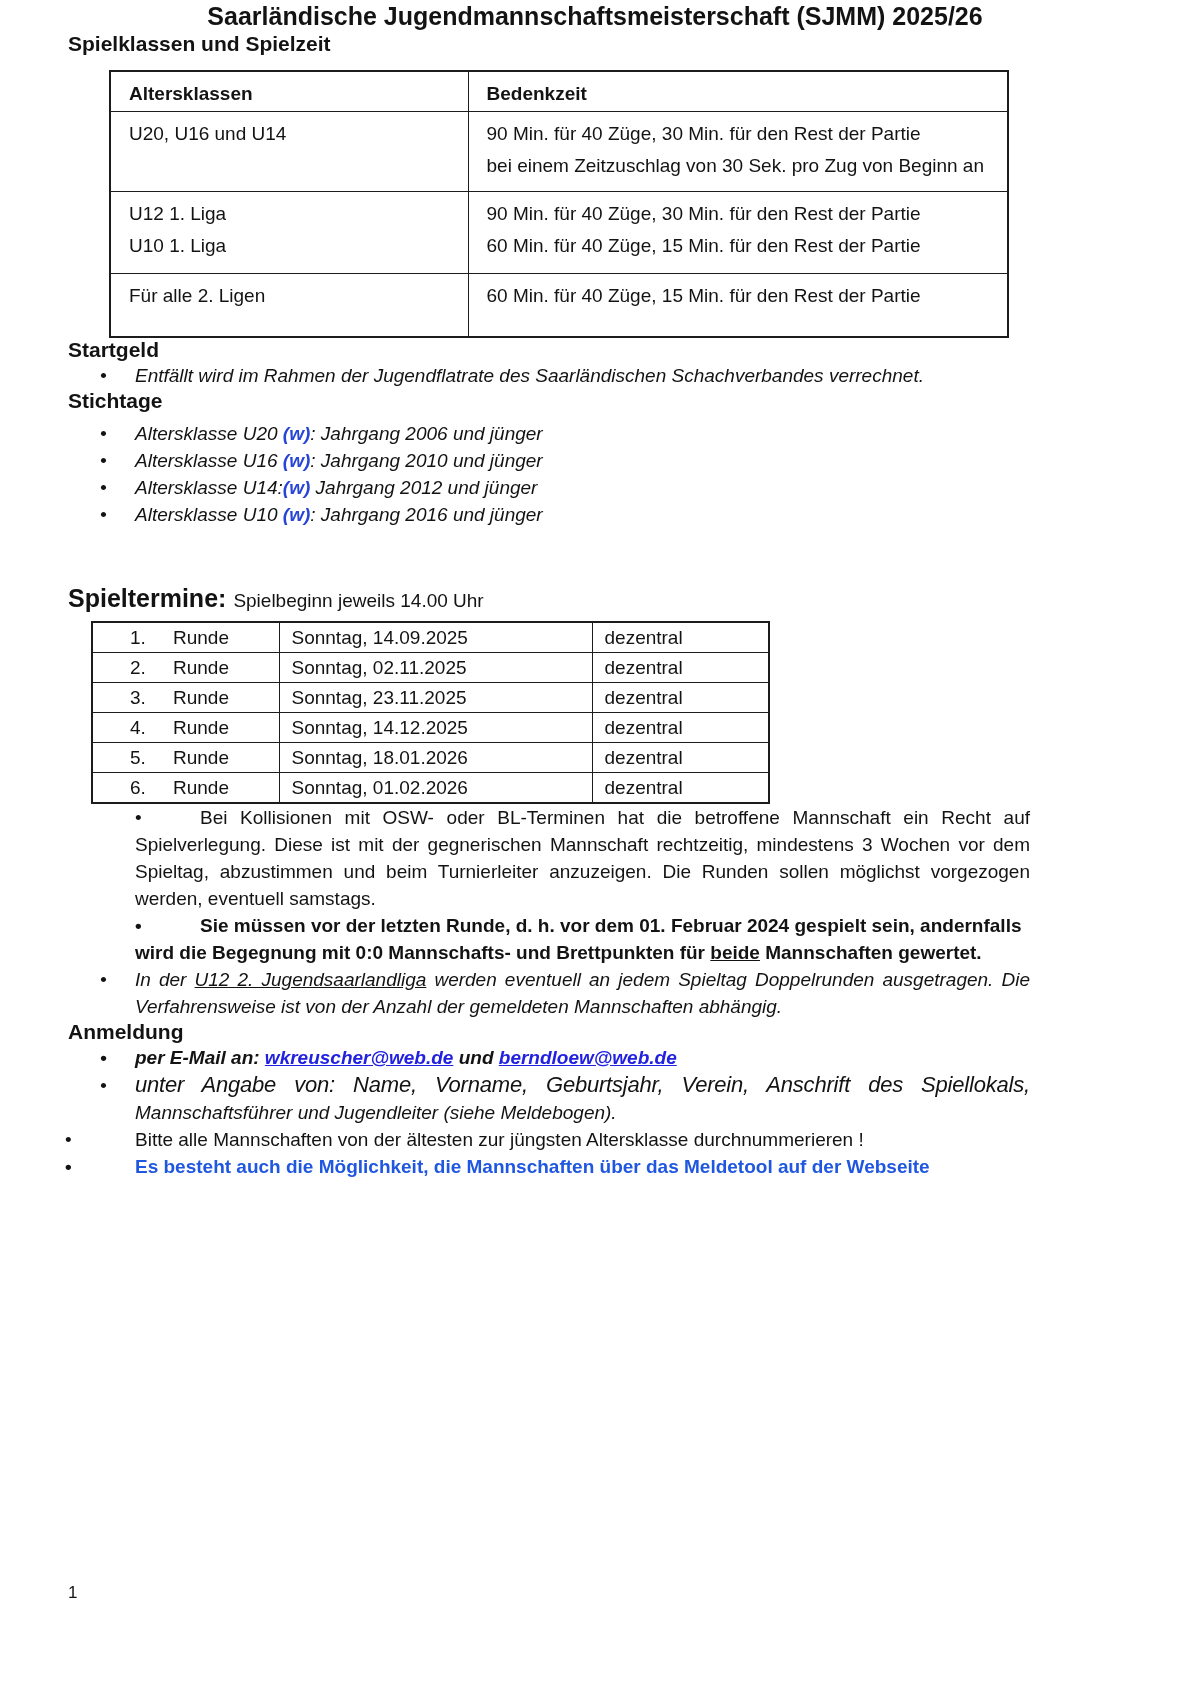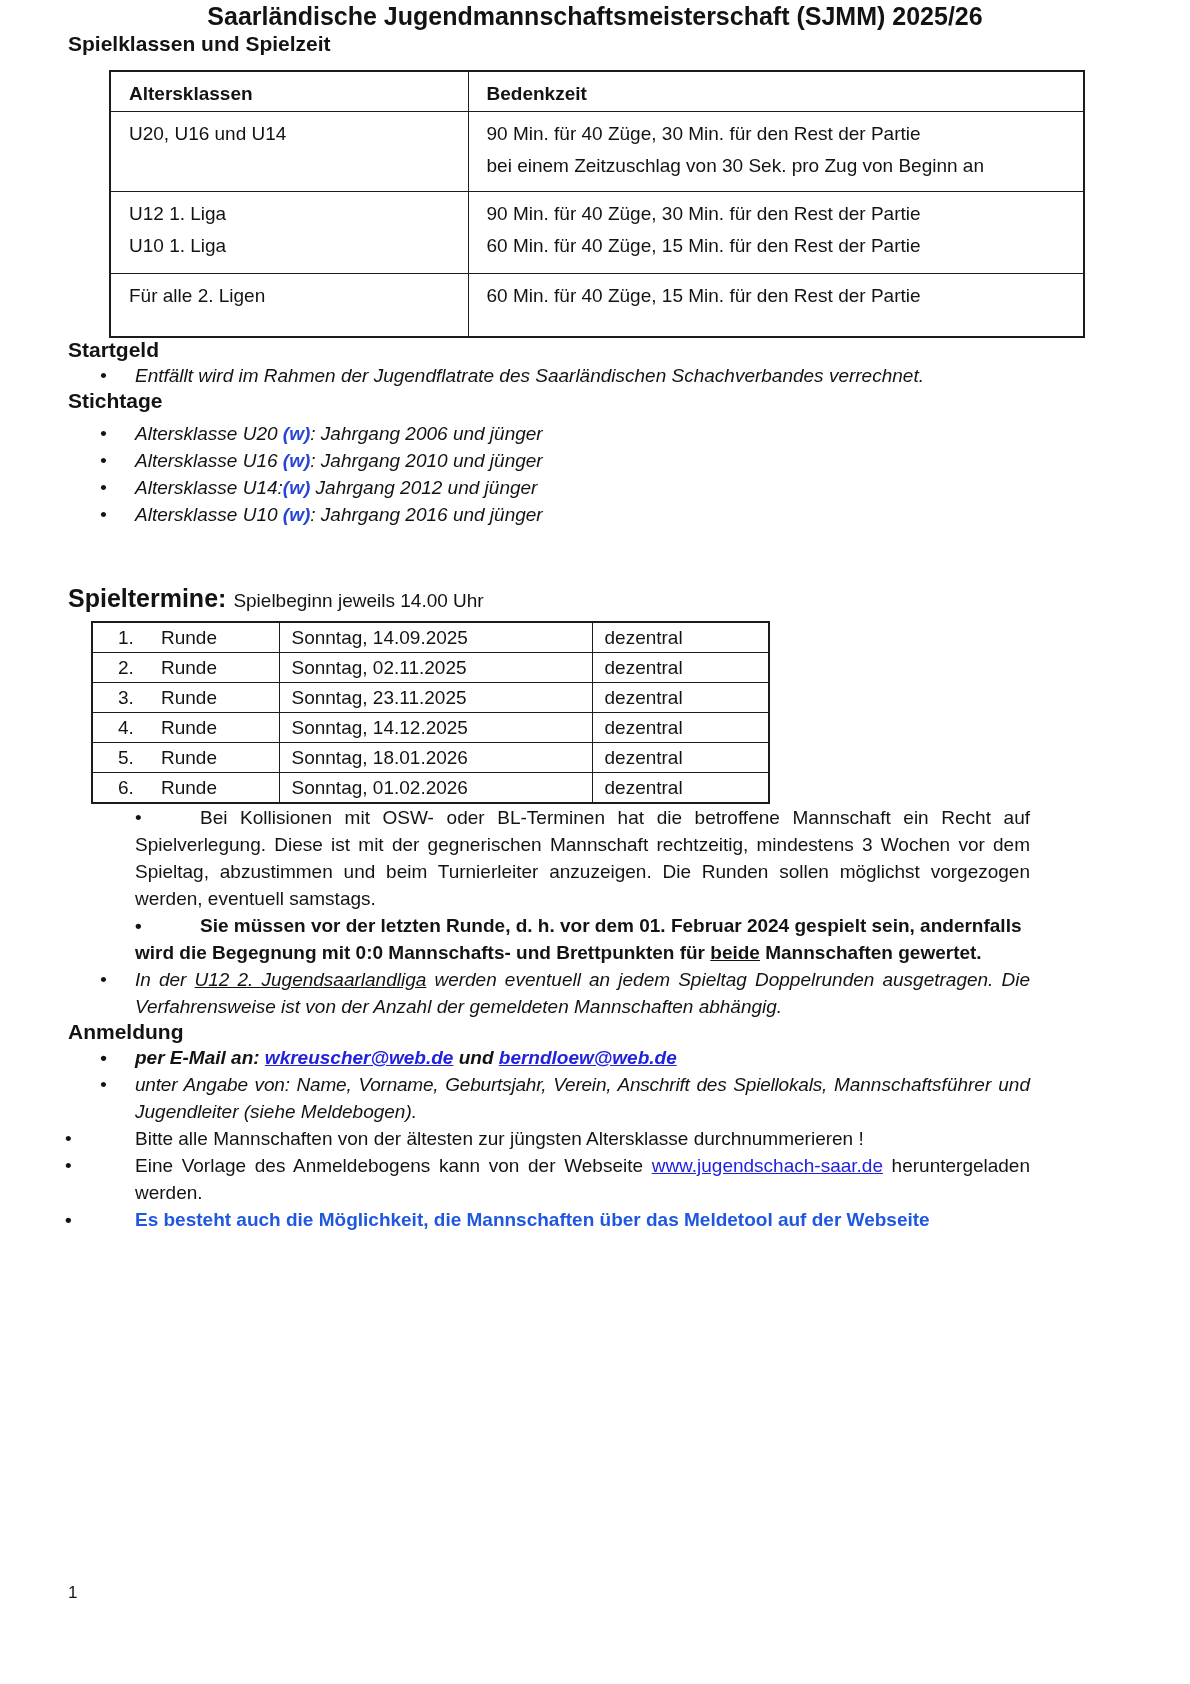--- a/index.html
+++ b/index.html
@@ -28,21 +28,21 @@
   }
   .mt-spielklassen { margin-top: 34px; }
   .mt-startgeld    { margin-top: 46px; }
   .mt-stichtage    { margin-top: 47px; }
   .mt-anmeldung    { margin-top: 4px; }
 
   
   table { border-collapse: collapse; table-layout: fixed; }
   .tbl1 {
     margin: 14px 8px 0 109px;
-    width: 976px;
+    width: 900px;
     border: 2px solid #1c1c1c;
   }
   .tbl1 th, .tbl1 td {
     border: 1.5px solid #1c1c1c;
     vertical-align: top;
     font-size: 19px;
     line-height: 32px;
     padding: 6px 10px 0 18px;
     text-align: left;
     font-weight: normal;
@@ -63,39 +63,39 @@
     border: 1.5px solid #1c1c1c;
     font-size: 19px;
     line-height: 27px;
     height: 29px;
     padding: 0 0 0 12px;
     vertical-align: middle;
   }
   .tbl2 col.c1 { width: 187px; }
   .tbl2 col.c2 { width: 313px; }
   .tbl2 col.c3 { width: 177px; }
-  .tbl2 td.roundcell { padding-left: 25px; margin-left: 34px; }
+  .tbl2 td.roundcell { padding-left: 37px; margin-left: 34px; }
   .tbl2 .num { display: inline-block; width: 43px; }
 
   
   p.li { margin: 0 160px 0 135px; font-size: 19px; line-height: 27px; }
   
   .l1 { text-indent: -35px; font-style: italic; }
   .l1 .b { display: inline-block; width: 35px; text-indent: 0; }
   
   .l2 { text-indent: 0; }
   .l2 .b { display: inline-block; width: 65px; }
   
   .l3 { margin-left: 205px; text-indent: -70px; }
   .l3 .b { display: inline-block; width: 70px; text-indent: 0; }
 
   .just { text-align: justify; }
   .bold { font-weight: bold; }
   .und  { text-decoration: underline; }
-  .small-run { font-size: 19px; letter-spacing: -0.2px; }
+  .small-run { font-size: 22px; letter-spacing: -0.2px; }
 
   .mt-entfaellt { margin-top: 9px; }
   .stich-list { margin-top: 7px; }
   .stich-list p { margin-bottom: 0; }
   .w-blue { color: var(--w-blue, #2745d6); font-weight: bold; }
 
   .sp-head { margin: 57px 0 0 68px; font-size: 19px; line-height: 26px; }
   .sp-head .h { font-size: 25px; font-weight: bold; }
   .sp-head .sub { margin-left: 7px; }
 
@@ -232,19 +232,18 @@
   <p class="li l1 just mt-u12"><span class="b">•</span><span>In der </span><span class="und">U12 2. Jugendsaarlandliga</span><span> werden eventuell an jedem Spieltag Doppelrunden ausgetragen. Die Verfahrensweise ist von der Anzahl der gemeldeten Mannschaften abhängig.</span></p>
 
   <h2 class="sect mt-anmeldung">Anmeldung</h2>
 
   <p class="li l1 bold mt-email email-line"><span class="b">•</span><span>per E-Mail an: </span><a class="doclink">wkreuscher@web.de</a><span> und </span><a class="doclink">berndloew@web.de</a></p>
 
   <p class="li l1 just mt-angabe"><span class="b">•</span><span class="small-run">unter Angabe von: Name, Vorname, Geburtsjahr, Verein, Anschrift des Spiellokals, </span><span>Mannschaftsführer und Jugendleiter (siehe Meldebogen).</span></p>
 
   <p class="li l3 mt-nummer"><span class="b">•</span><span>Bitte alle Mannschaften von der ältesten zur jüngsten Altersklasse durchnummerieren !</span></p>
 
-  <p class="li l3 just mt-vorlage"><span class="b">•</span><span>Eine Vorlage des Anmeldebogens kann von der Webseite </span><a class="doclink">www.jugendschach-saar.de</a><span> heruntergeladen werden.</span></p>
 
   <p class="li l3 bold mt-meldetool"><span class="b">•</span><span>Es besteht auch die Möglichkeit, die Mannschaften über das Meldetool auf der Webseite</span></p>
 
   <div class="page-num">1</div>
 
 </div>
 
 </body></html>

